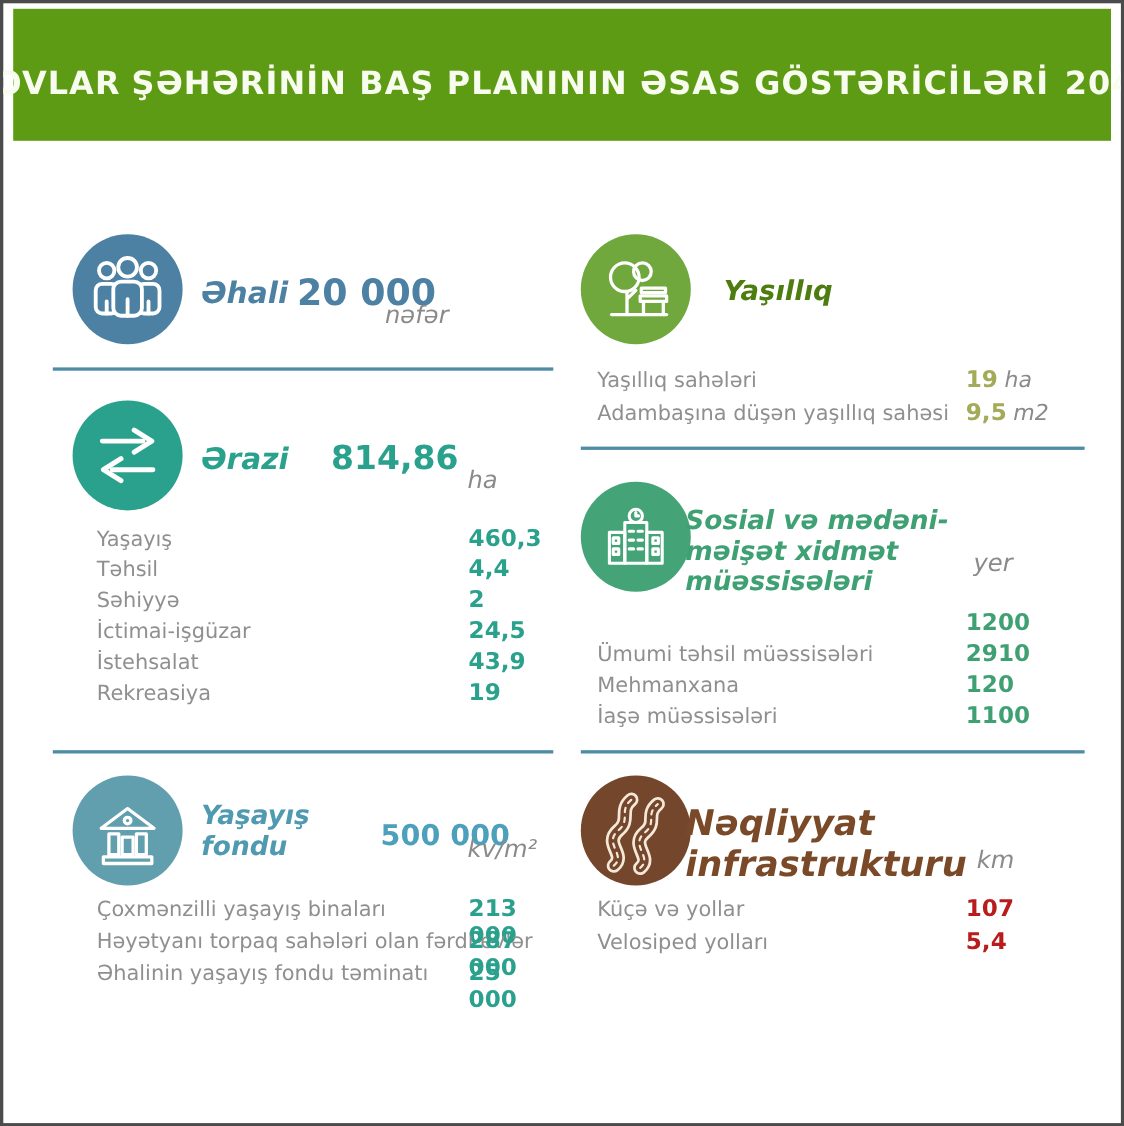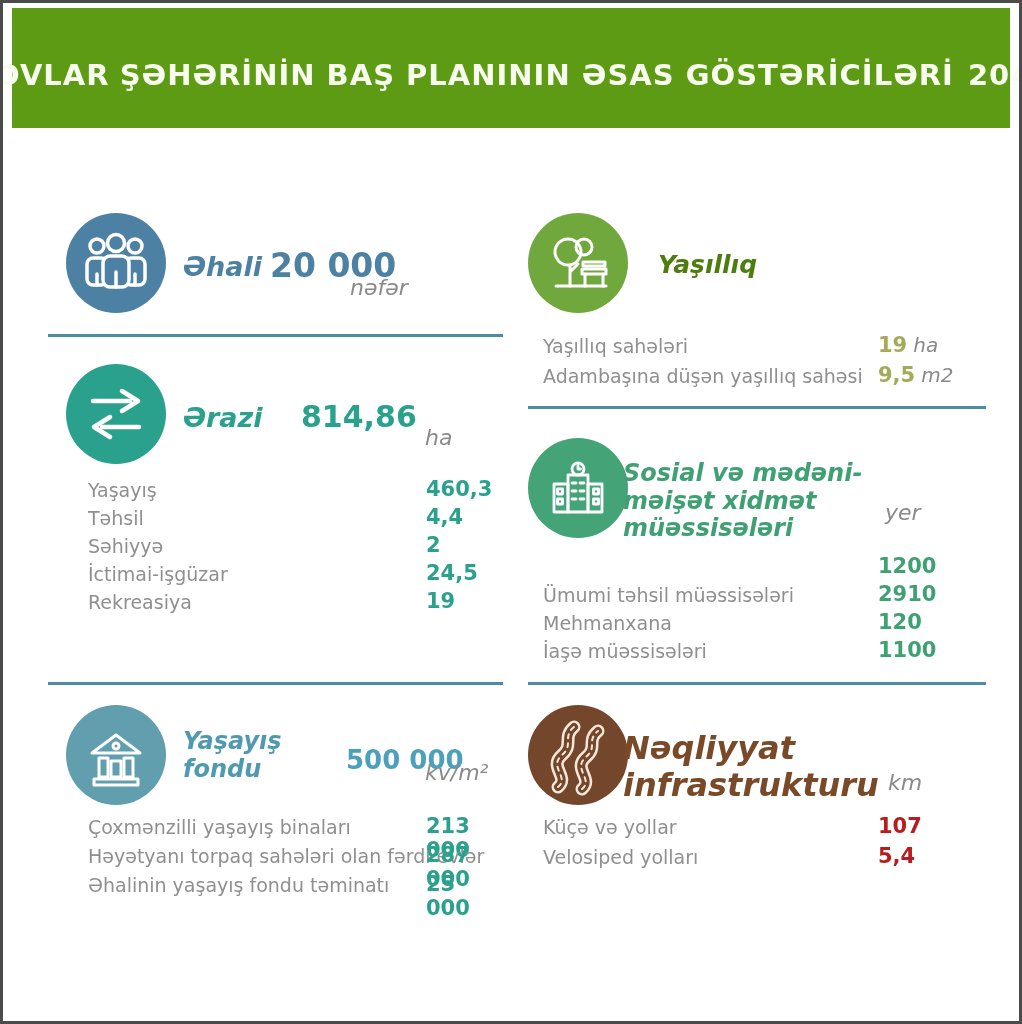--- a/index.html
+++ b/index.html
@@ -134,20 +134,24 @@
     </div>
     <div class="trow h28">
       <span class="lbl">Səhiyyə</span>
       <span class="val c-ter">2</span>
     </div>
     <div class="trow h28">
       <span class="lbl">İctimai-işgüzar</span>
       <span class="val c-ter">24,5</span>
     </div>
     <div class="trow h28">
+      <span class="lbl">İstehsalat</span>
+      <span class="val c-ter">43,9</span>
+    </div>
+    <div class="trow h28">
       <span class="lbl">Rekreasiya</span>
       <span class="val c-ter">19</span>
     </div>
   </div>
 
   <div class="divider div-l" style="top:679px"></div>
 
   <div class="head head-left hou" style="top:702px">
     <div class="circle">
       <svg viewBox="0 0 100 100">

